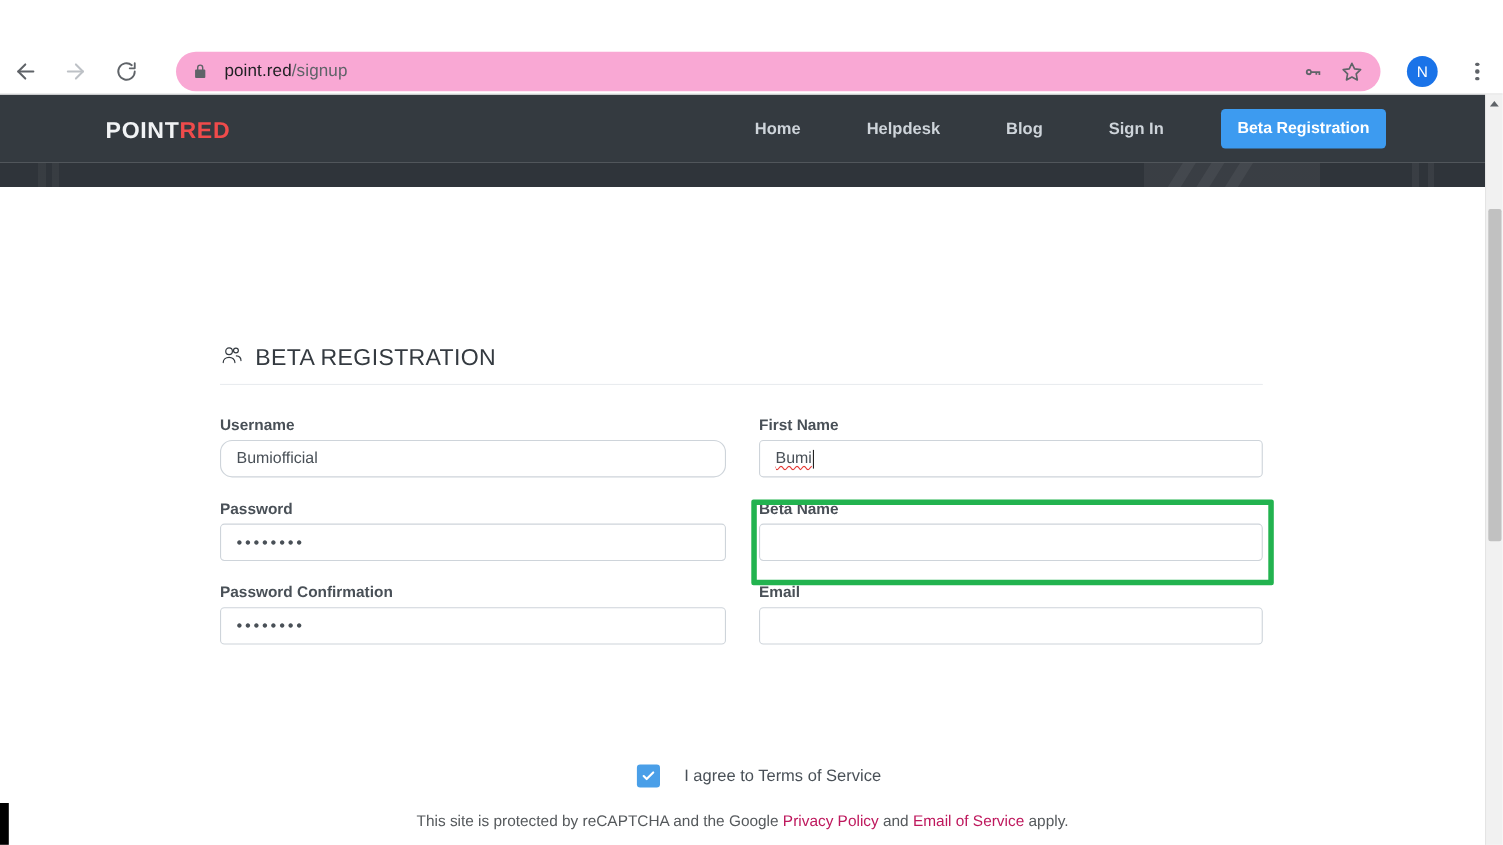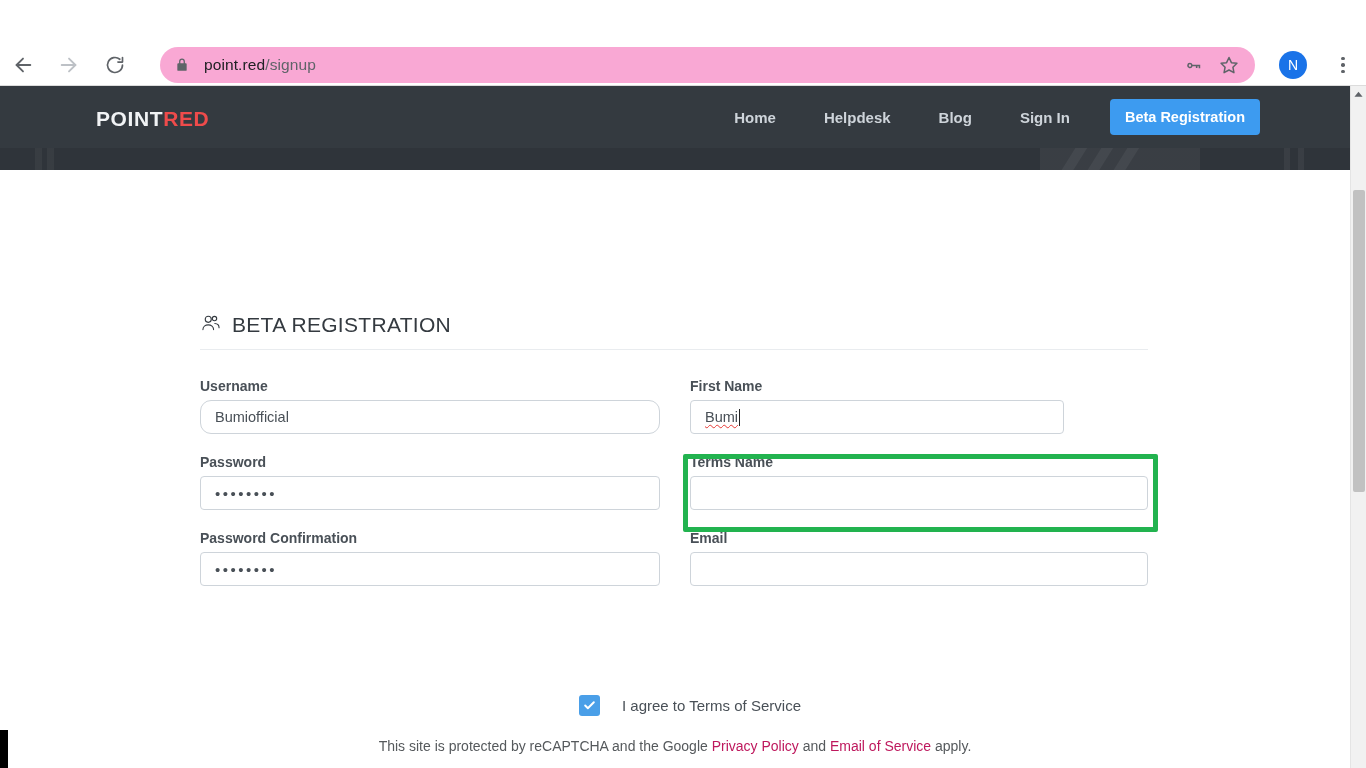--- a/index.html
+++ b/index.html
@@ -73,21 +73,21 @@
   }
   .logo {
     position: absolute; left: 96px; top: 21px;
     font-size: 21px; font-weight: bold; letter-spacing: .6px;
   }
   .logo-point { color: #f1f3f5; }
   .logo-red { color: #ef4b4b; }
 
   .nav-links {
     position: absolute; right: 90px; top: 0;
-    height: 62px; display: flex; align-items: center; gap: 4px; justify-content: center;
+    height: 62px; display: flex; align-items: center; gap: 16px; justify-content: center;
   }
   .nav-link {
     color: #ced4da; font-size: 15px; font-weight: 600;
     padding: 0 22px; text-decoration: none; white-space: nowrap;
   }
   .btn-beta {
     margin-left: 14px;
     background: #3d9bf0; color: #ffffff;
     font-size: 14.5px; font-weight: bold;
     padding: 10px 15px; border-radius: 4px;
@@ -313,26 +313,26 @@
     <div class="field-label" style="left:200px; top:208px;">Username</div>
     <div class="field-input" style="left:200px; top:230px; width:460px;border-radius:11px;">Bumiofficial</div>
 
     <div class="field-label" style="left:200px; top:284px;">Password</div>
     <div class="field-input masked" style="left:200px; top:306px; width:460px;">••••••••</div>
 
     <div class="field-label" style="left:200px; top:360px;">Password Confirmation</div>
     <div class="field-input masked" style="left:200px; top:382px; width:460px;">••••••••</div>
 
     <div class="field-label" style="left:690px; top:208px;">First Name</div>
-    <div class="field-input" style="left:690px; top:230px; width:374px;">
+    <div class="field-input" style="left:690px; top:230px; width:458px;">
       <span class="spellcheck">Bumi</span>
         <span class="caret"></span>
     </div>
 
-    <div class="field-label" style="left:690px; top:284px;">Terms Name</div>
+    <div class="field-label" style="left:690px; top:284px;">Beta Name</div>
     <div class="field-input" style="left:690px; top:306px; width:458px;"></div>
 
     <div class="field-label" style="left:690px; top:360px;">Email</div>
     <div class="field-input" style="left:690px; top:382px; width:458px;"></div>
 
     <div class="annotation-box"></div>
 
     <div class="agree-row">
       <span class="checkbox">
         <svg width="13" height="13" viewBox="0 0 24 24" fill="none" stroke="#ffffff" stroke-width="3.6" stroke-linecap="round" stroke-linejoin="round">

